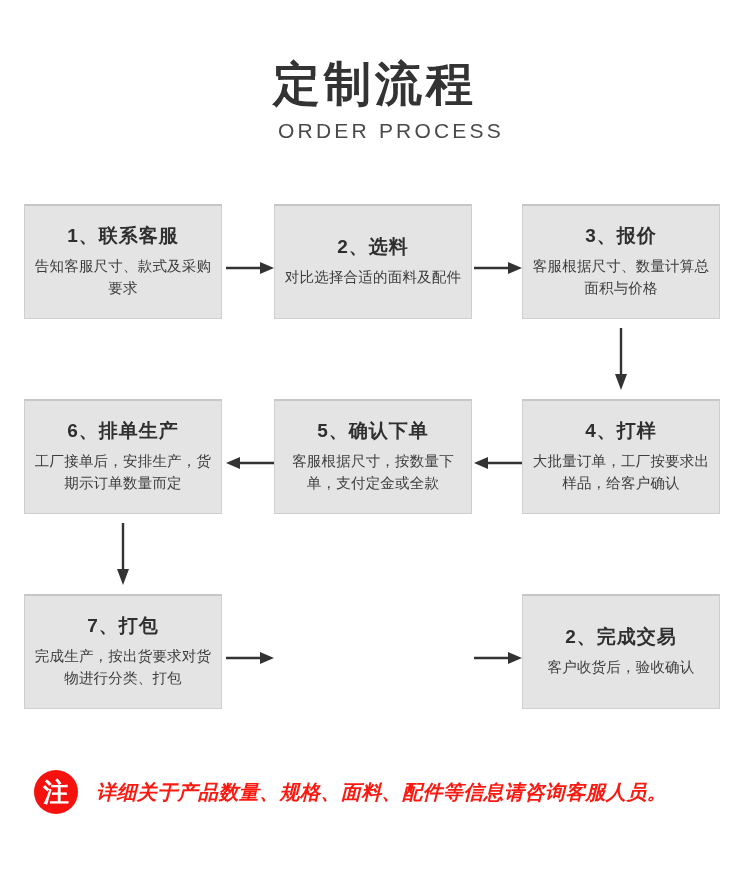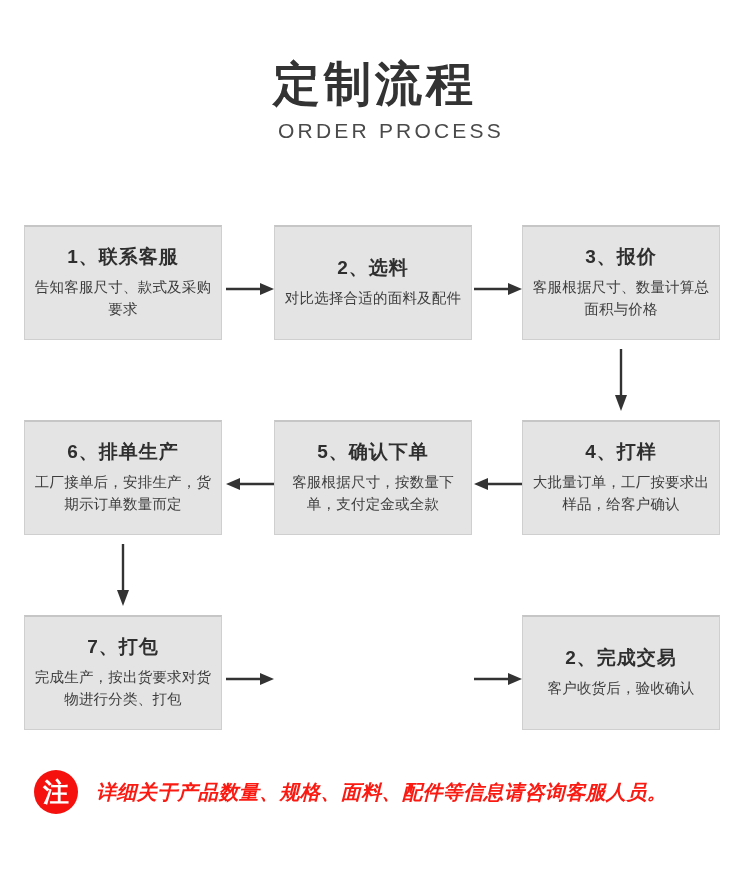--- a/index.html
+++ b/index.html
@@ -38,21 +38,21 @@
     letter-spacing: 3.2px;
     color: #4a4a4a;
     margin: 8px 0 0 0;
     font-weight: 400;
     padding-left: 32px;
   }
 
   
   .flow {
     position: absolute;
-    top: 225px;
+    top: 204px;
     left: 0;
     width: 686px;
   }
   .row {
     position: relative;
     height: 115px;
     margin: 0;
   }
   .row-gap {
     height: 80px;

